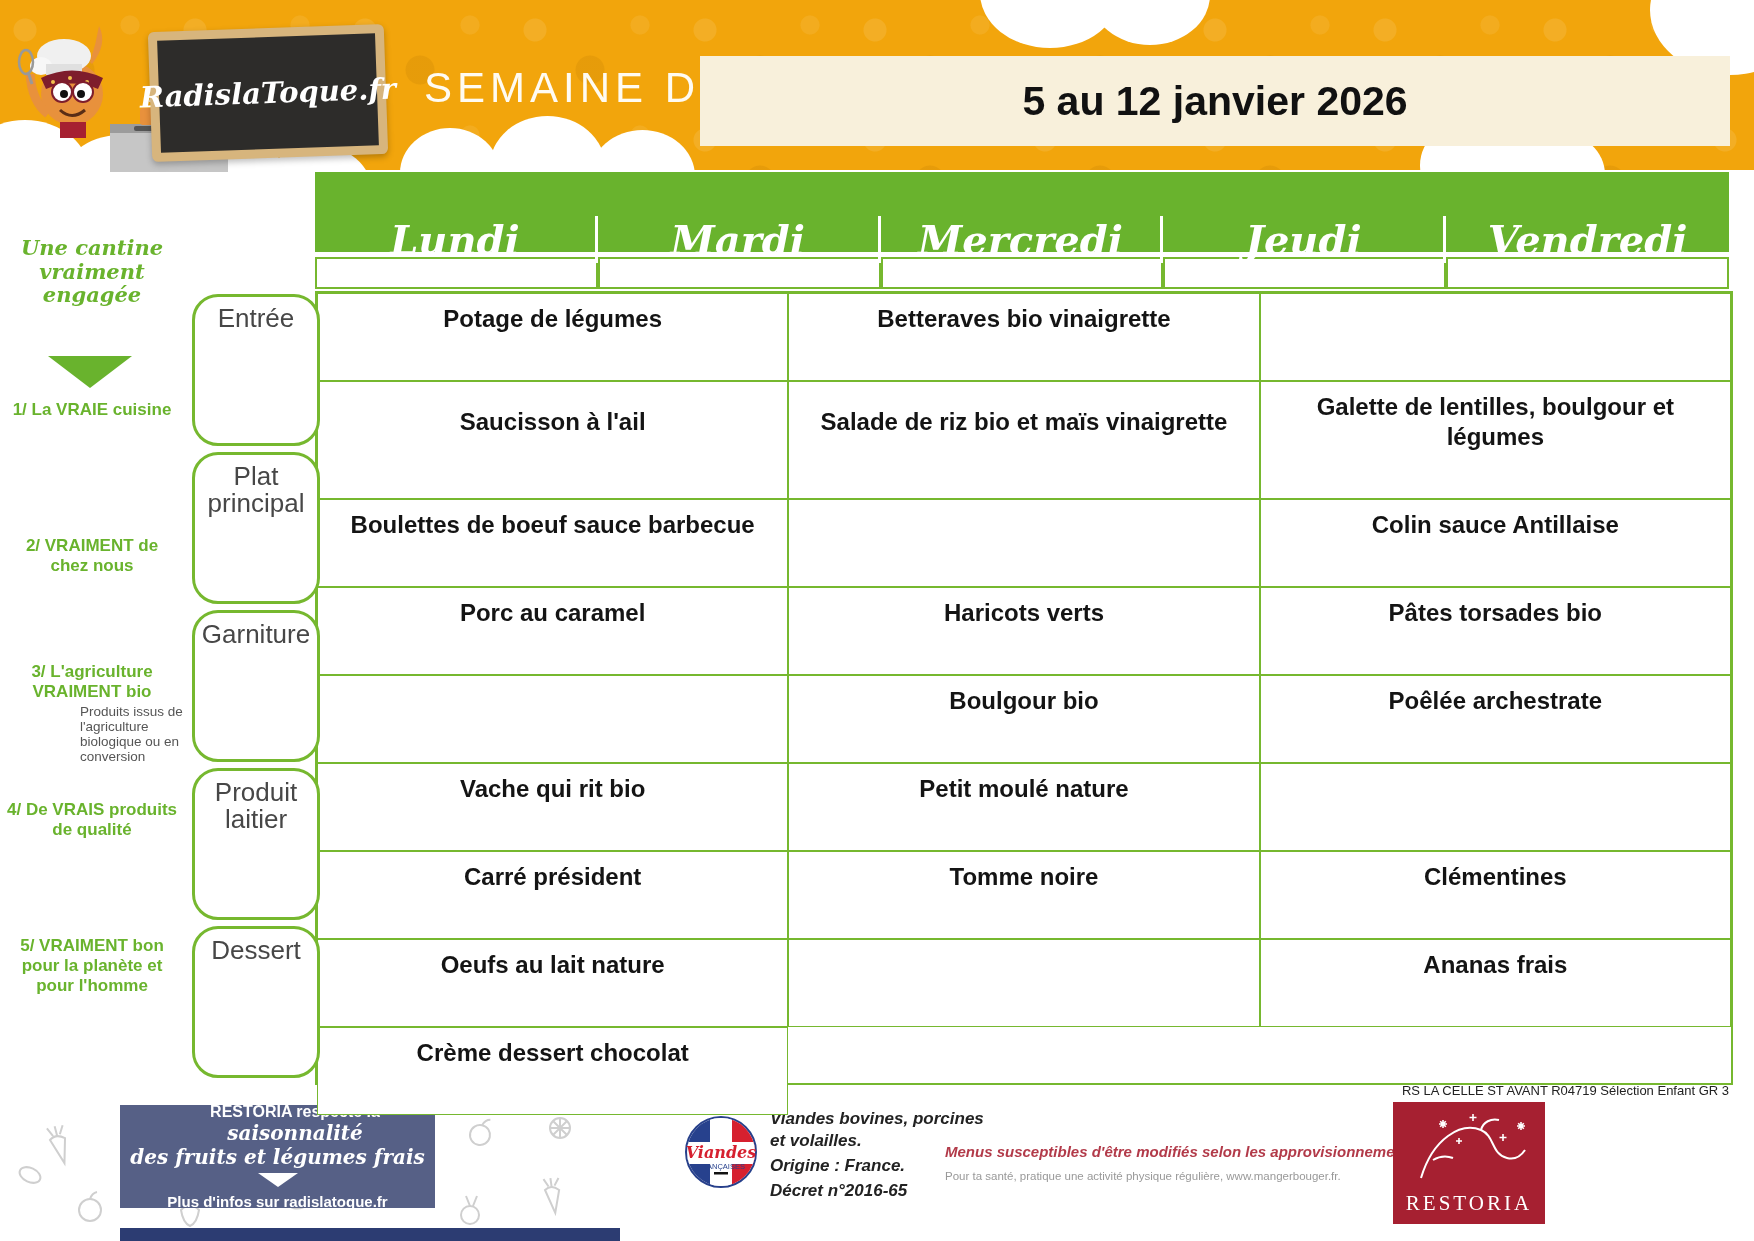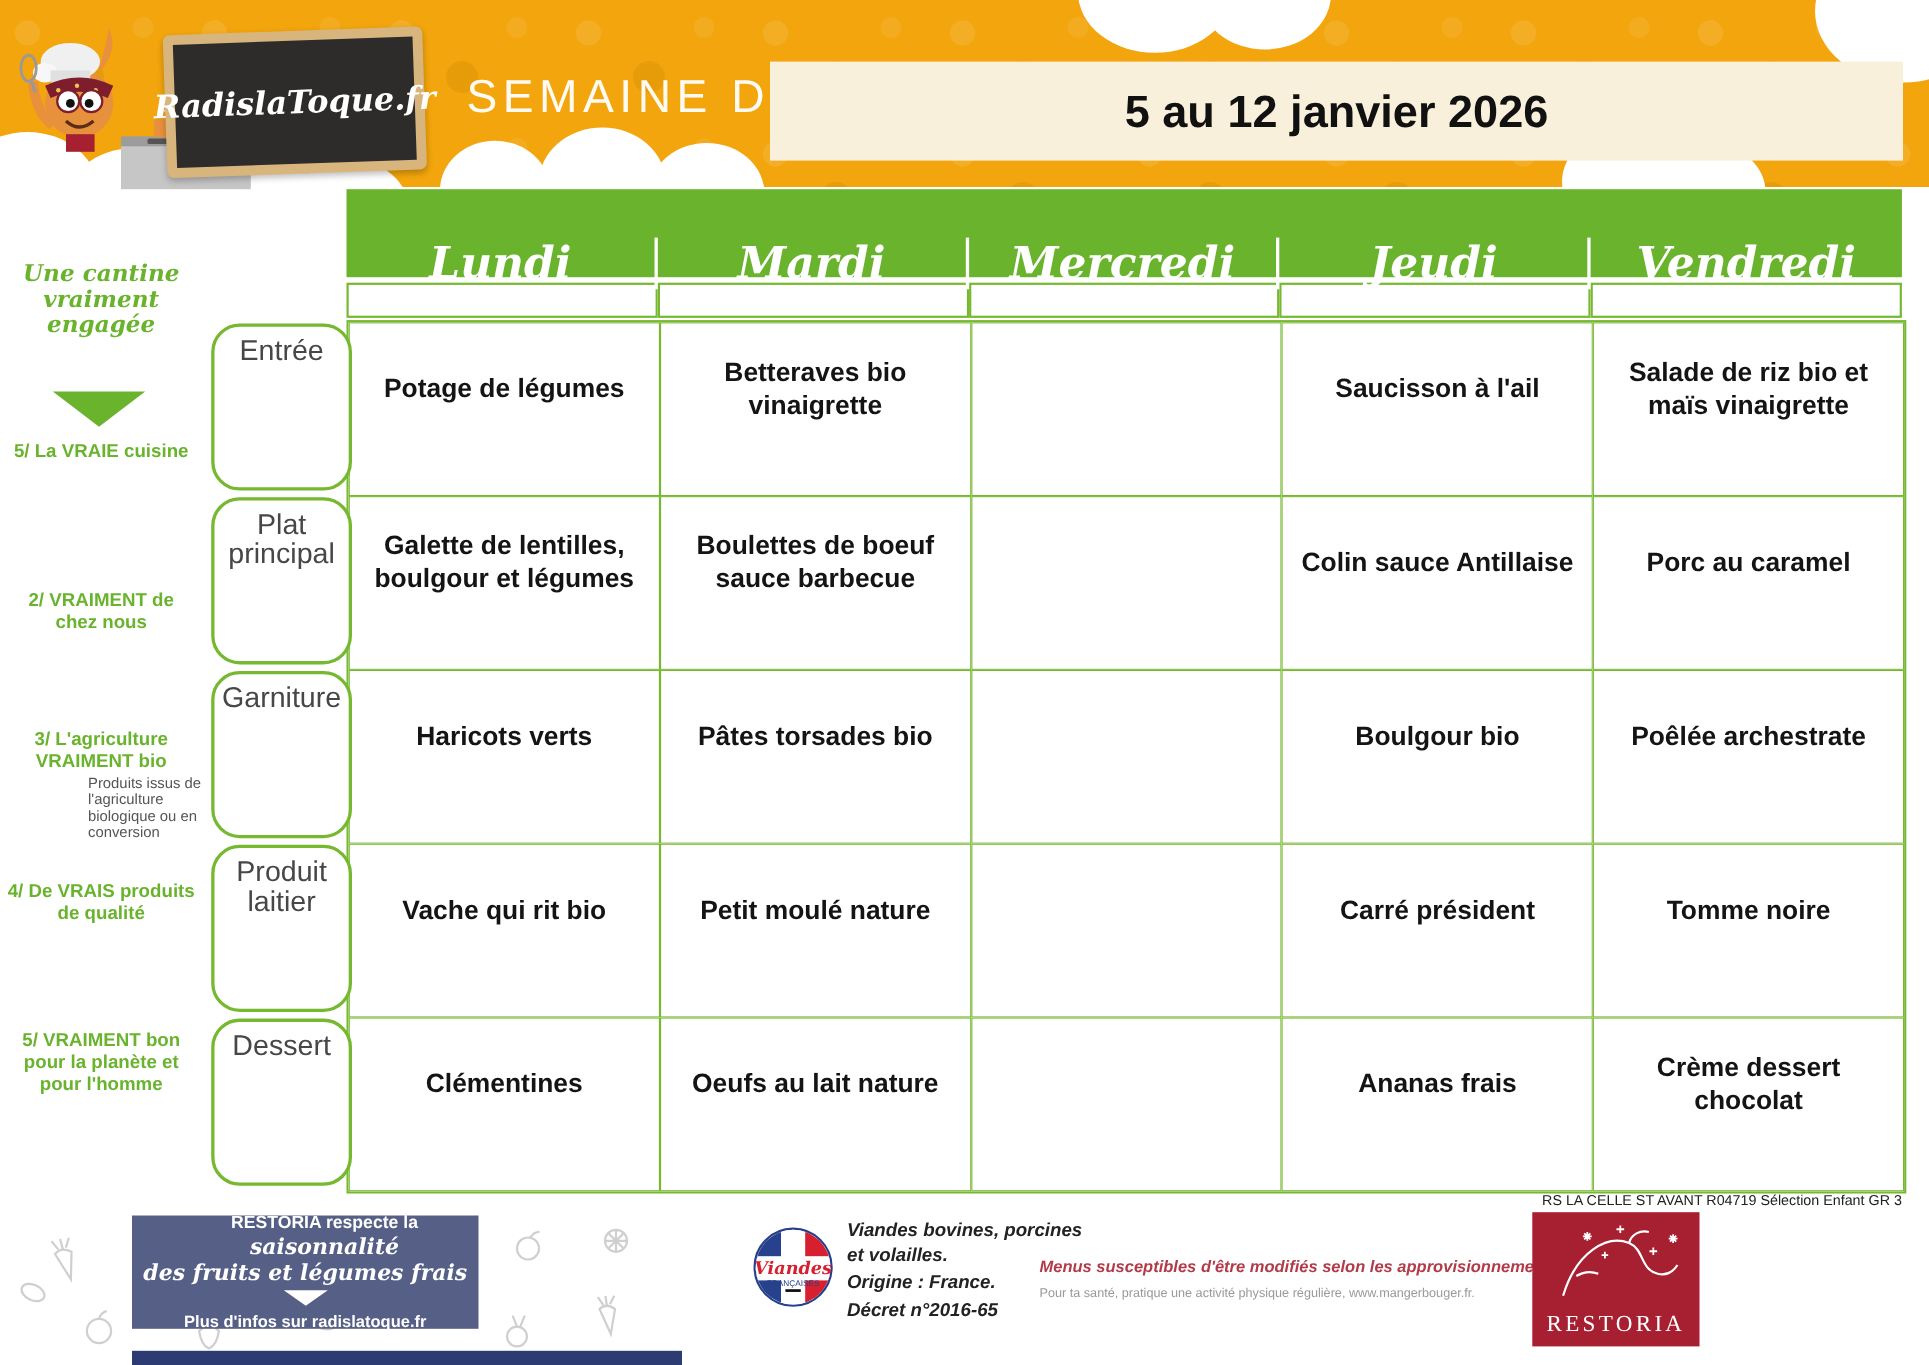--- a/index.html
+++ b/index.html
@@ -34,21 +34,21 @@
           grid-template-columns:repeat(5,1fr);background:#69b32d;z-index:4;}
   .dayhdr>div{display:flex;align-items:center;justify-content:center;border-right:3px solid #fff;
           font-family:"DejaVu Serif",serif;font-style:italic;font-weight:bold;font-size:40px;color:#fff;margin-top:44px;}
   .dayhdr>div:last-child{border-right:none;}
 
   .gaprow{position:absolute;left:315px;top:257px;width:1414px;height:32px;display:grid;
           grid-template-columns:repeat(5,1fr);z-index:3;}
   .gaprow>div{border:2px solid #76b82f;background:#fff;}
 
   .grid{position:absolute;left:315px;top:291px;width:1414px;height:790px;display:grid;
-        grid-template-columns:repeat(5,1fr);grid-template-rows:repeat(5,1fr);
+        grid-template-columns:repeat(3,1fr);grid-template-rows:repeat(5,1fr);
         border:2px solid #76b82f;background:#fff;z-index:3;}
   .cell{position:relative;border:1.5px solid #76b82f;display:flex;align-items:center;
         justify-content:center;padding:10px 14px 46px 14px;text-align:center;background:#fff;}
   .dish{font-weight:bold;font-size:24px;color:#141414;line-height:1.25;}
   .ci{position:absolute;left:14px;bottom:8px;display:flex;gap:8px;}
   .ci .mi svg{height:42px;display:block;}
 
   .labelbox{position:absolute;left:192px;width:128px;height:152px;background:#fff;
             border:3px solid #76b82f;border-radius:26px;z-index:4;display:flex;
             flex-direction:column;align-items:center;padding-top:8px;box-sizing:border-box;}
@@ -505,21 +505,21 @@
             <ellipse cx="25" cy="37" rx="8" ry="13" fill="#a5d46a" opacity="0.65"></ellipse>
             <path d="M37 18 q2 -9 9 -12" stroke="#7a4a21" stroke-width="3.5" fill="none"></path>
             <path d="M54 52 a22 22 0 0 1 26 -16 l-7 30 z" fill="#cfe8a0" stroke="#7fbf3f" stroke-width="2.5"></path>
             <ellipse cx="66" cy="54" rx="2.5" ry="4" fill="#7a4a21"></ellipse>
             <path d="M72 34 q3 -7 9 -8" stroke="#7a4a21" stroke-width="2.5" fill="none"></path>
           </svg></span></div>
   </div>
 
   <div class="side-title">Une cantine vraiment engagée</div>
   <div class="side-tri"></div>
-  <div class="side-item" style="top:400px">5/ La VRAIE cuisine</div>
+  <div class="side-item" style="top:400px">1/ La VRAIE cuisine</div>
   <div class="side-ic" style="left:62px;top:444px"><span class="mi"><svg viewBox="0 0 40 46" style="height:100%">
           <ellipse cx="20" cy="23" rx="19.5" ry="22.5" fill="#8c1c2e"></ellipse>
           <rect x="16.5" y="8.5" width="7" height="4.5" rx="2" fill="#fff"></rect>
           <rect x="7" y="14" width="26" height="3.4" rx="1.7" fill="#fff"></rect>
           <path d="M9.5 20 h21 v8.5 a7 7 0 0 1 -7 7 h-7 a7 7 0 0 1 -7 -7 z" fill="#fff"></path>
         </svg></span></div>
   <div class="side-item" style="top:536px">2/ VRAIMENT de chez nous</div>
   <div class="side-ic" style="left:60px;top:580px"><span class="mi"><svg viewBox="0 0 46 46" style="height:100%">
           <circle cx="23" cy="23" r="23" fill="#eda70c"></circle>
           <path d="M30 6 a8 8 0 0 1 8 8 c0 6 -8 13 -8 13 s-8 -7 -8 -13 a8 8 0 0 1 8 -8 z" fill="#fff"></path>

